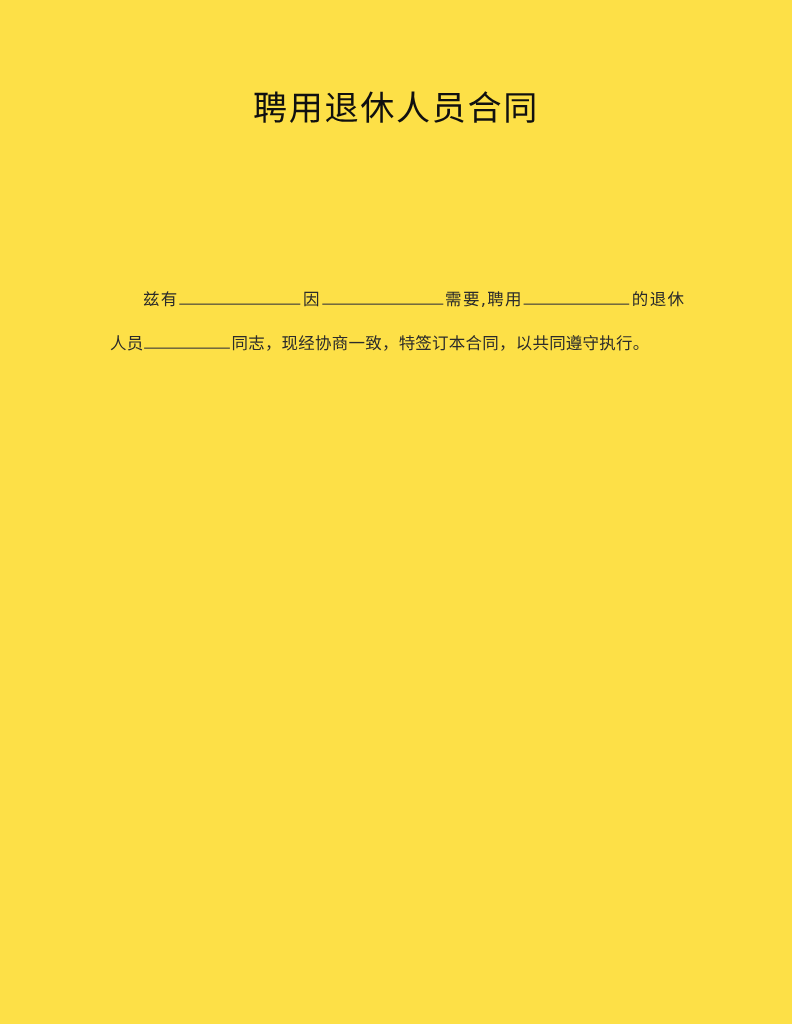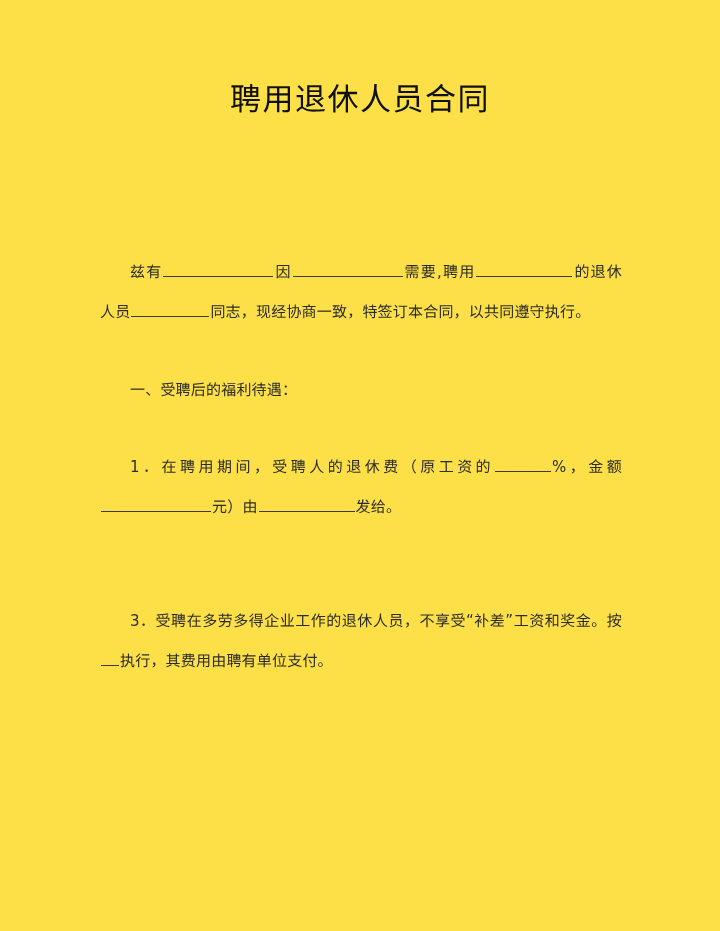--- a/index.html
+++ b/index.html
@@ -74,30 +74,27 @@
 <div class="page">
 
   <div class="doc-title">聘用退休人员合同</div>
 
   <div class="body-block">
 
     <p class="para indent"><span>兹有</span><span class="blank b-xl"></span><span>因</span><span class="blank b-xl"></span><span>需要,聘用</span><span class="blank b-lg"></span><span>的退休人员</span><span class="blank b-md"></span><span>同志，现经协商一致，特签订本合同，以共同遵守执行。</span></p>
 
     <div class="gap-sm"></div>
 
-    <p class="para indent"><span>一、受聘后的福利待遇：</span></p>
-
-    <div class="gap-md"></div>
-
-    <p class="para indent"><span>1．在聘用期间，受聘人的退休费（原工资的</span><span class="blank b-sm"></span><span>%，金额</span><span class="blank b-xl"></span><span>元）由</span><span class="blank b-lg"></span><span>发给。</span></p>
 
     <div class="gap-md"></div>
 
 
     <div class="gap-md"></div>
 
-    <p class="para indent"><span>3．受聘在多劳多得企业工作的退休人员，不享受“补差”工资和奖金。按</span><span class="blank b-xs"></span><span>执行，其费用由聘有单位支付。</span></p>
+
+    <div class="gap-md"></div>
+
 
     <div class="gap-lg"></div>
 
 
   </div>
 </div>
 
 </body></html>

